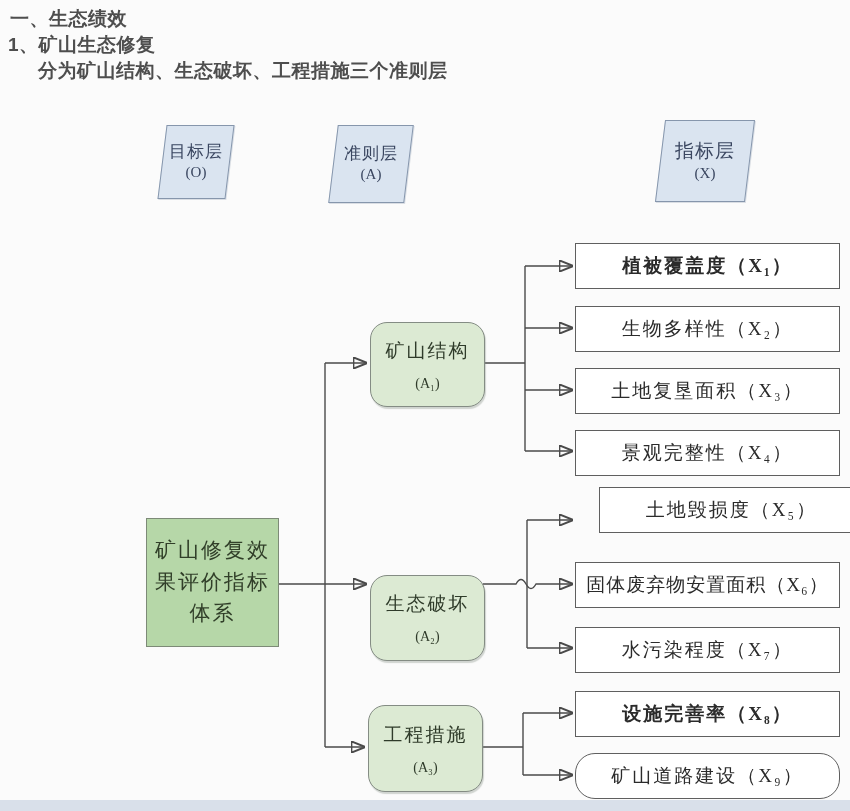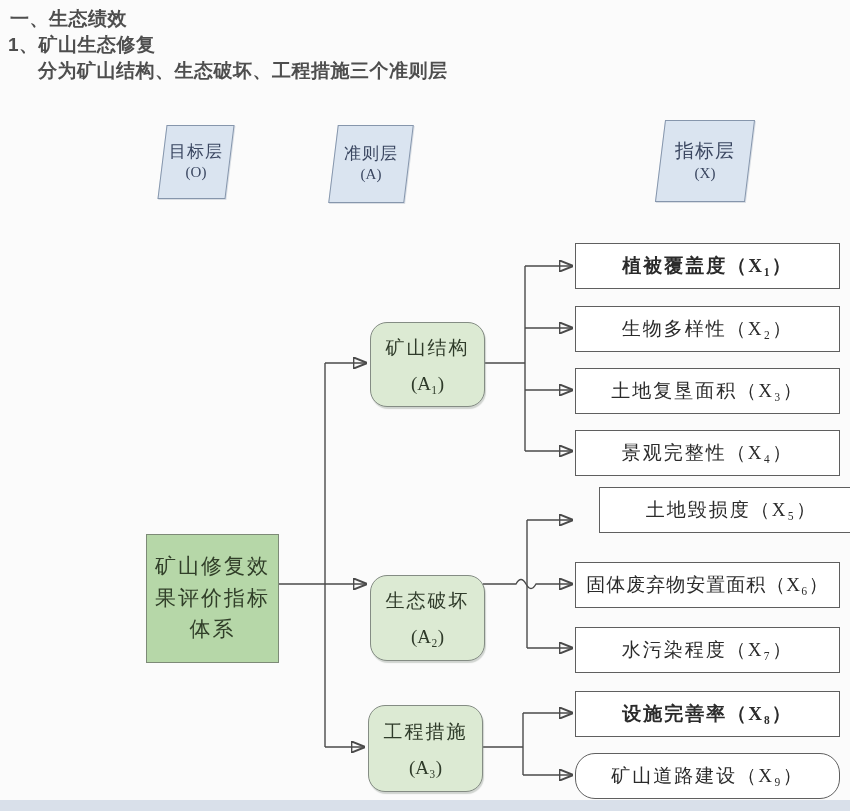--- a/index.html
+++ b/index.html
@@ -30,32 +30,32 @@
   .para .inner{transform:skewX(7deg);text-align:center;color:#3a4660;line-height:1.3;}
   .para .pt{font-size:17px;letter-spacing:1px;}
   .para .ps{font-size:15px;}
   .para3 .pt{font-size:19px;}
 
   
   .rootbox{
     position:absolute;left:146px;top:518px;width:131px;height:127px;
     background:var(--c-root-fill,#b6d7a8);border:1.5px solid #7d8a77;
     display:flex;flex-direction:column;align-items:center;justify-content:center;
-    color:#313f29;font-size:21px;letter-spacing:2px;line-height:1.5;text-align:left;margin-top:16px;
+    color:#313f29;font-size:21px;letter-spacing:2px;line-height:1.5;text-align:left;
   }
 
   
   .cbox{
     position:absolute;width:113px;background:var(--c-criteria-fill,#dcead3);
     border:1.4px solid #848c84;border-radius:17px;
     display:flex;flex-direction:column;align-items:center;justify-content:center;
     color:#2f3b2a;box-shadow:1px 2px 1px rgba(130,140,130,0.35);gap:11px;
   }
   .cbox .t{font-size:19px;letter-spacing:2px;}
-  .cbox .s{font-size:19px;margin-top:1px;}
+  .cbox .s{font-size:14px;margin-top:1px;}
 
   
   .ibox{
     position:absolute;left:575px;width:263px;height:44px;background:var(--c-indicator-fill,#ffffff);
     border:1.3px solid #5f5f5f;display:flex;align-items:center;justify-content:center;
     font-size:19px;letter-spacing:2px;color:#2b2b2b;white-space:nowrap;
   }
 
   .footer-strip{
     position:absolute;left:0;top:800px;width:850px;height:11px;

